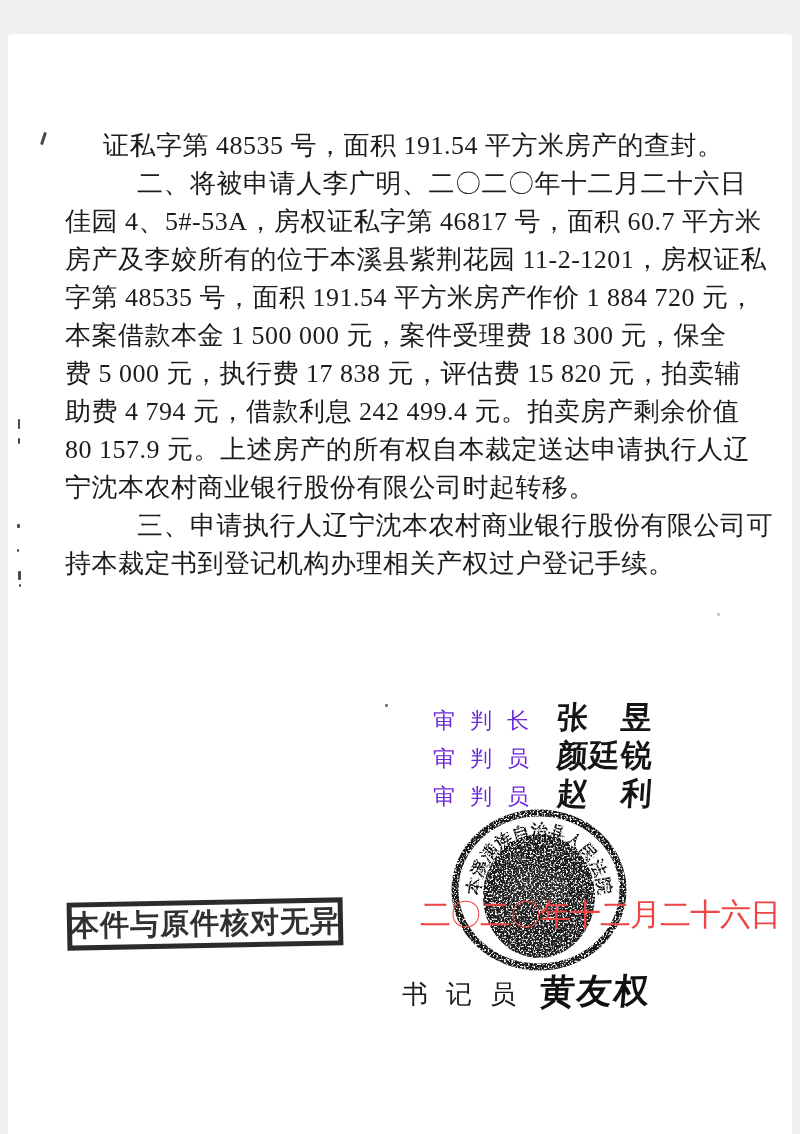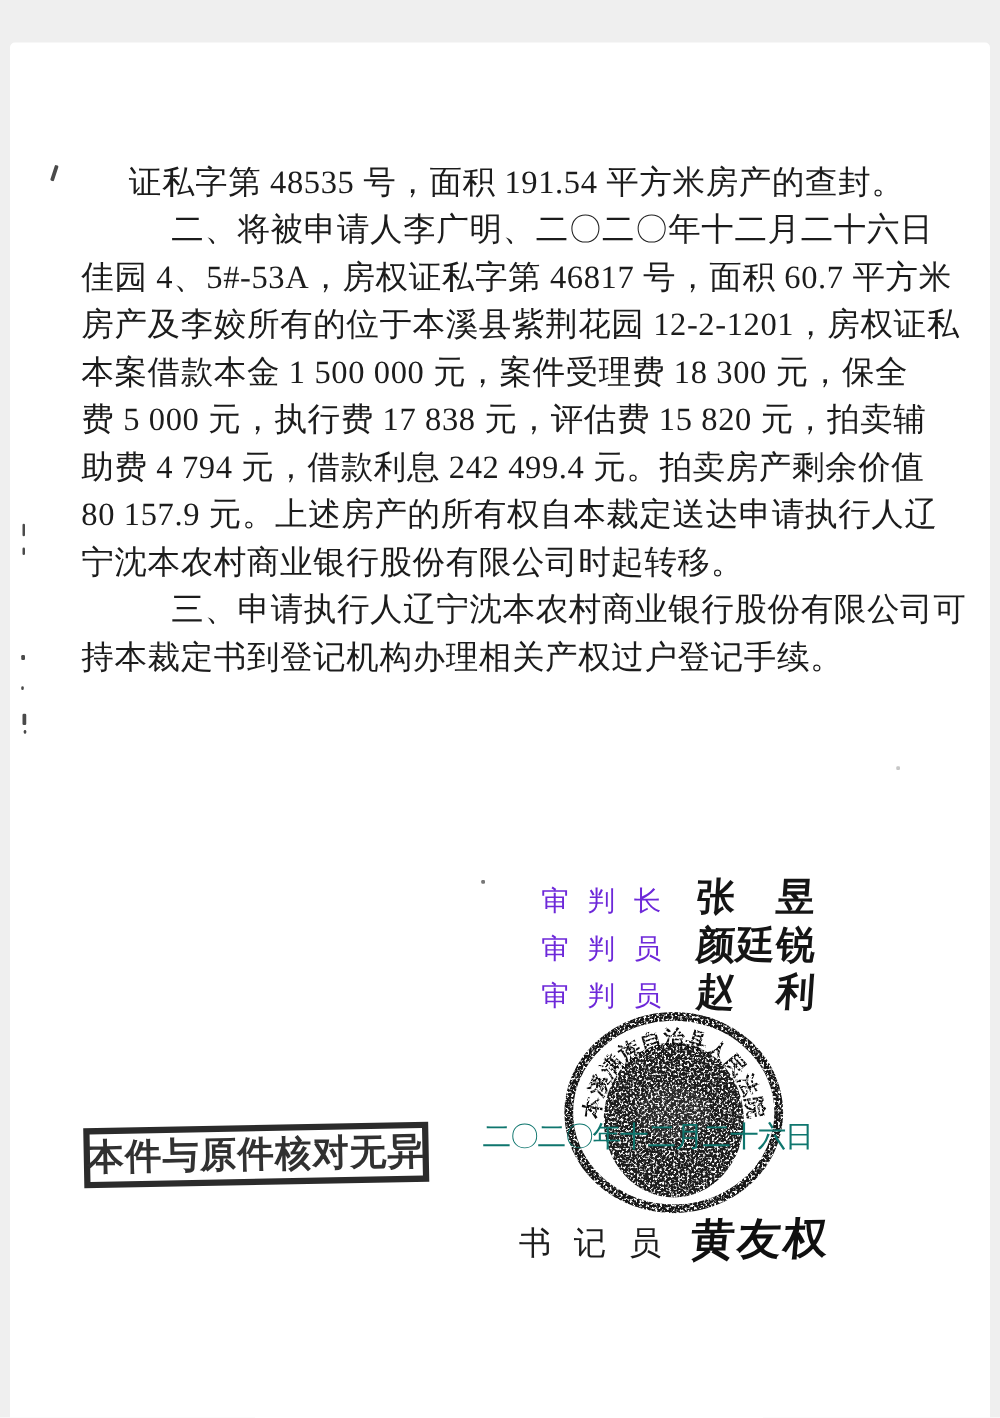--- a/index.html
+++ b/index.html
@@ -24,26 +24,26 @@
   .line.cont{padding-left:38px;}
   .line.para{padding-left:72px;}
   
   .sig-block{position:absolute;left:425px;top:663px;}
   .sig-row{display:flex;align-items:baseline;height:38px;white-space:nowrap;}
   .sig-role{font-size:22px;color:#6d28d9;letter-spacing:15px;width:124px;}
   .sig-name{font-size:31px;font-weight:bold;color:#151515;
     transform:skewX(-4deg);letter-spacing:1px;}
   
   .date-line{
-    position:absolute;left:378px;top:860px;z-index:3;
-    font-size:23px;letter-spacing:-1px;color:#0f766e;white-space:nowrap;
+    position:absolute;left:412px;top:860px;z-index:3;
+    font-size:31px;letter-spacing:-1px;color:#ef4444;white-space:nowrap;
   }
   
   .clerk-row{
-    position:absolute;left:407px;top:934px;z-index:3;
+    position:absolute;left:394px;top:934px;z-index:3;
     display:flex;align-items:baseline;white-space:nowrap;
   }
   .clerk-role{font-size:26px;color:#1c1c1c;letter-spacing:18px;width:130px;}
   .clerk-name{font-size:35px;font-weight:bold;color:#101010;
     transform:skewX(-6deg) rotate(-1deg);letter-spacing:2px;margin-left:8px;}
   
   .seal{position:absolute;left:442px;top:774px;width:178px;height:166px;z-index:1;}
   
   .verify-stamp{
     position:absolute;left:59px;top:866px;width:266px;height:38px;
@@ -60,21 +60,22 @@
 </style>
 </head>
 <body>
 
 <div class="page">
 
   <div class="body-text">
     <div class="line cont">证私字第 48535 号，面积 191.54 平方米房产的查封。</div>
     <div class="line para">二、将被申请人李广明、二〇二〇年十二月二十六日</div>
     <div class="line">佳园 4、5#-53A，房权证私字第 46817 号，面积 60.7 平方米</div>
-    <div class="line">房产及李姣所有的位于本溪县紫荆花园 12-2-1201，房权证私</div>
+    <div class="line">房产及李姣所有的位于本溪县紫荆花园 11-2-1201，房权证私</div>
+    <div class="line">字第 48535 号，面积 191.54 平方米房产作价 1 884 720 元，</div>
     <div class="line">本案借款本金 1 500 000 元，案件受理费 18 300 元，保全</div>
     <div class="line">费 5 000 元，执行费 17 838 元，评估费 15 820 元，拍卖辅</div>
     <div class="line">助费 4 794 元，借款利息 242 499.4 元。拍卖房产剩余价值</div>
     <div class="line">80 157.9 元。上述房产的所有权自本裁定送达申请执行人辽</div>
     <div class="line">宁沈本农村商业银行股份有限公司时起转移。</div>
     <div class="line para">三、申请执行人辽宁沈本农村商业银行股份有限公司可</div>
     <div class="line">持本裁定书到登记机构办理相关产权过户登记手续。</div>
   </div>
 
   <div class="sig-block">

